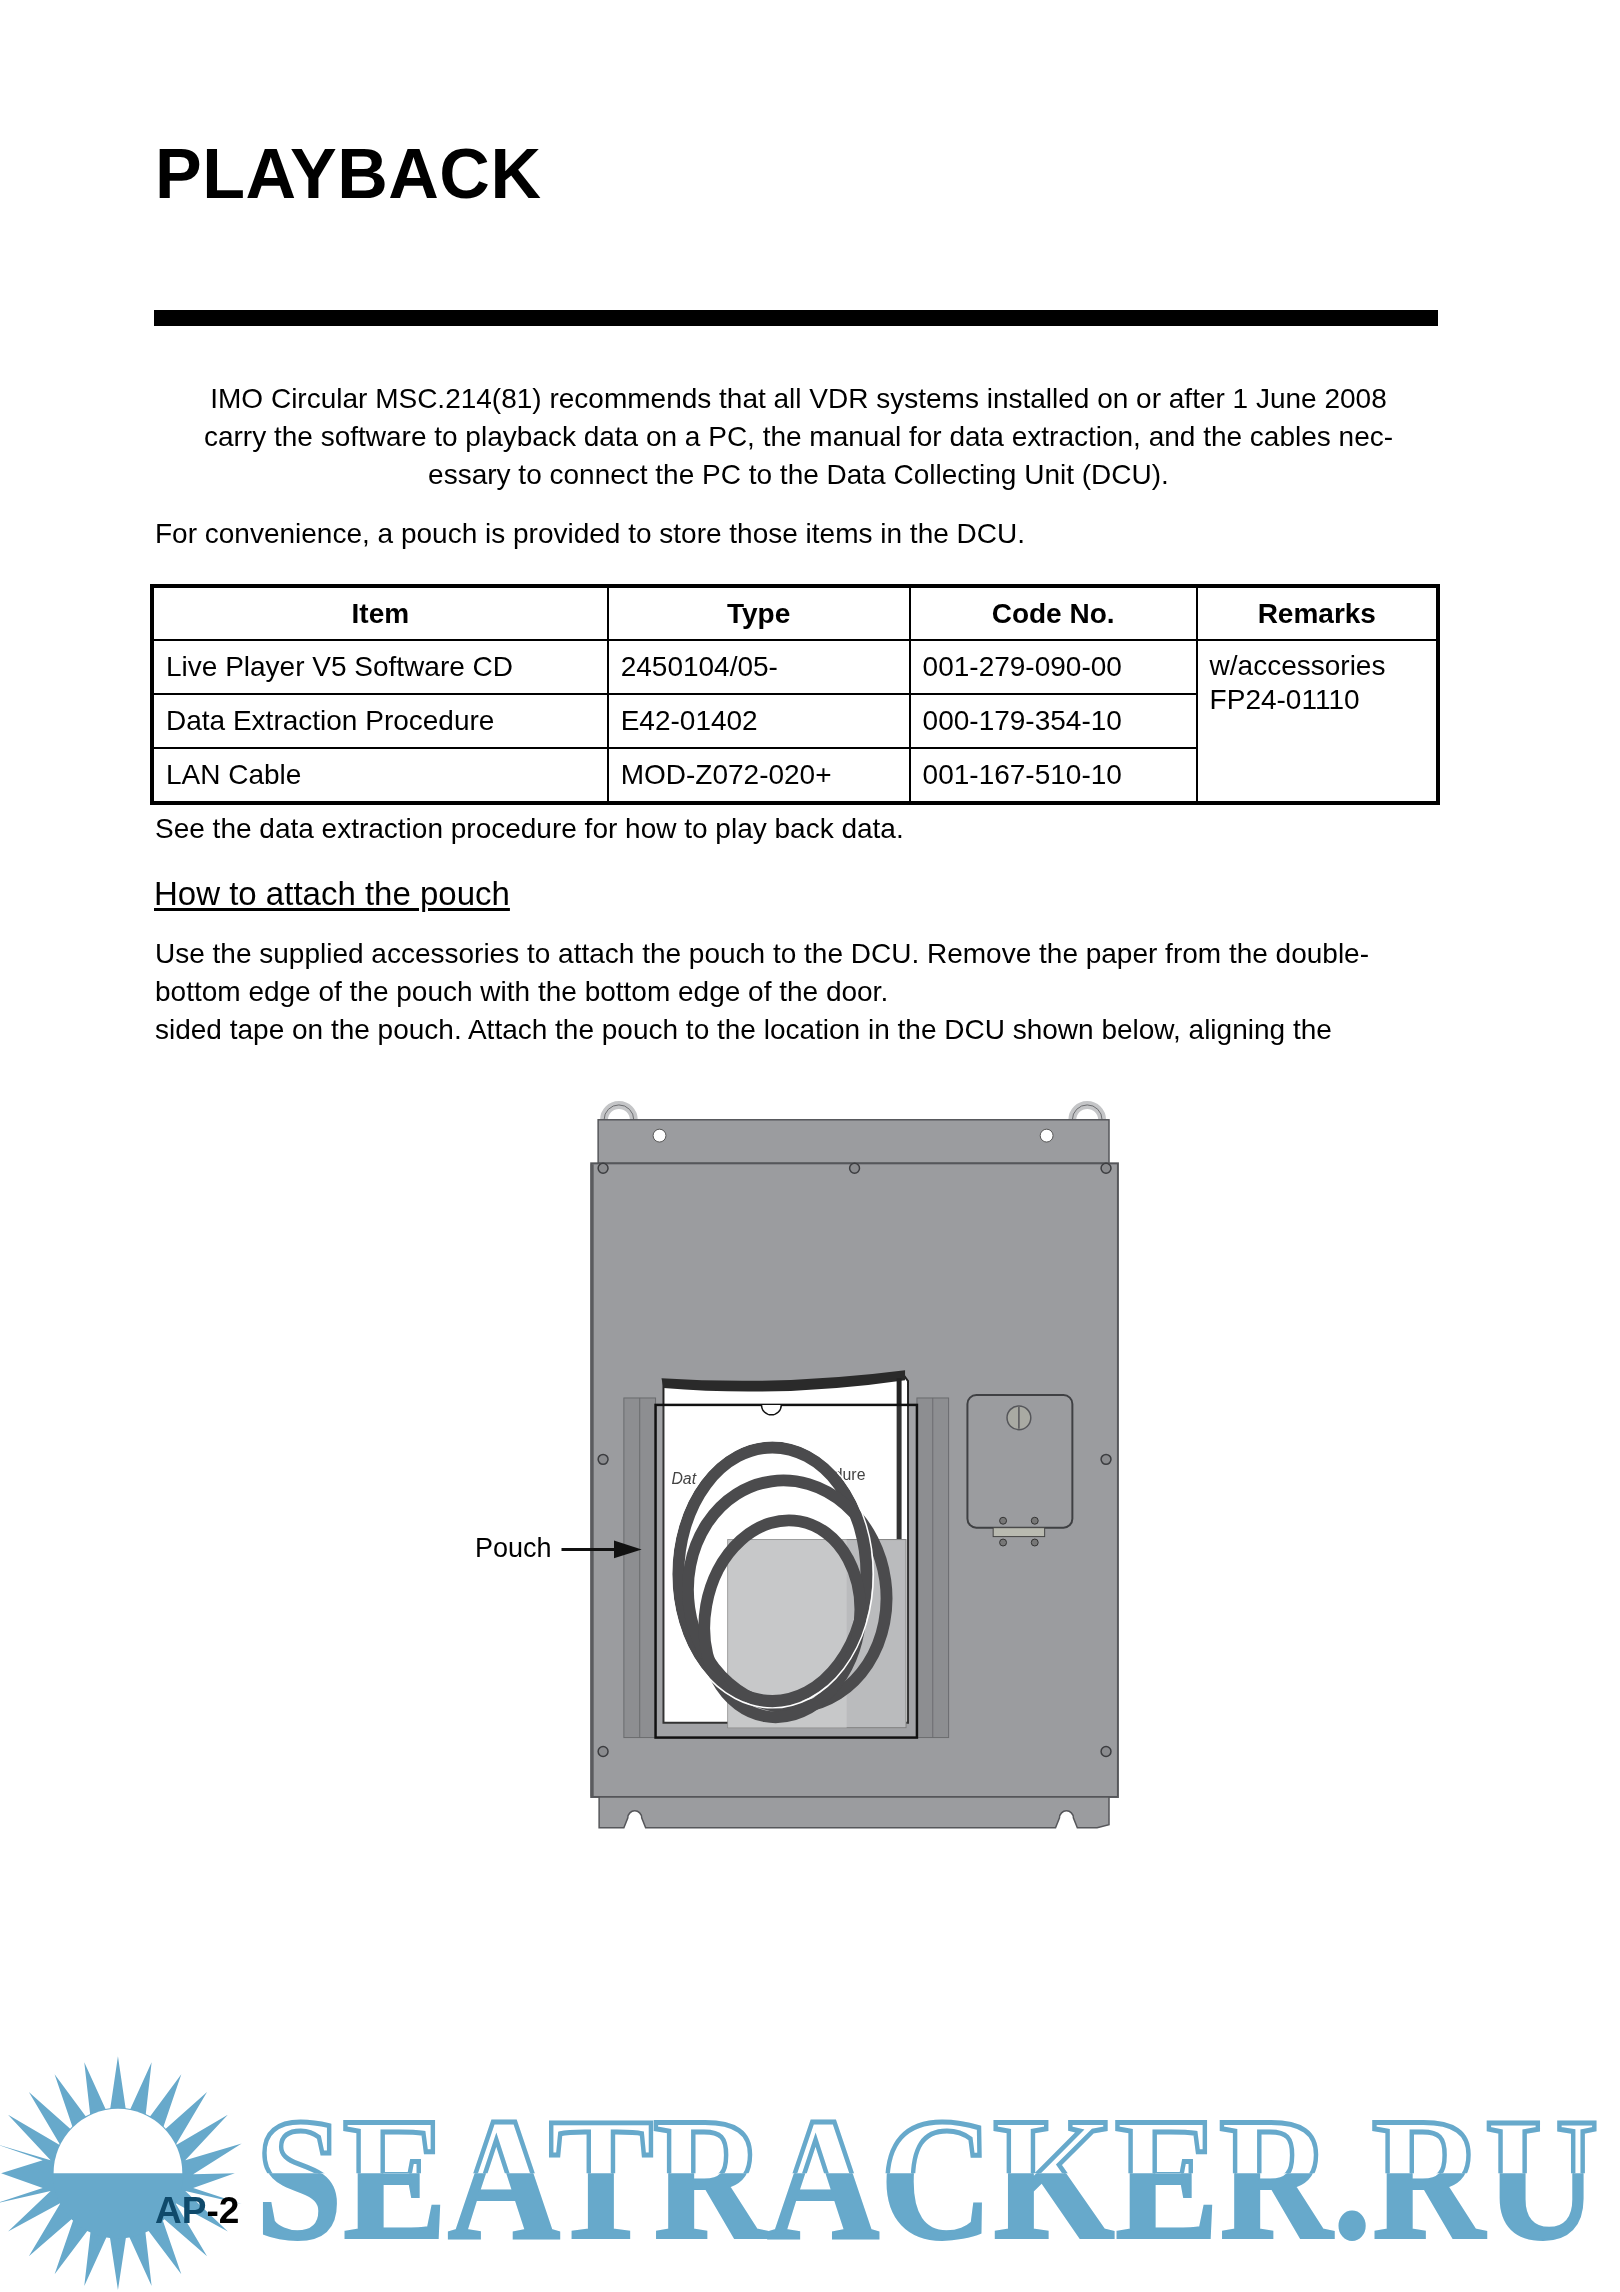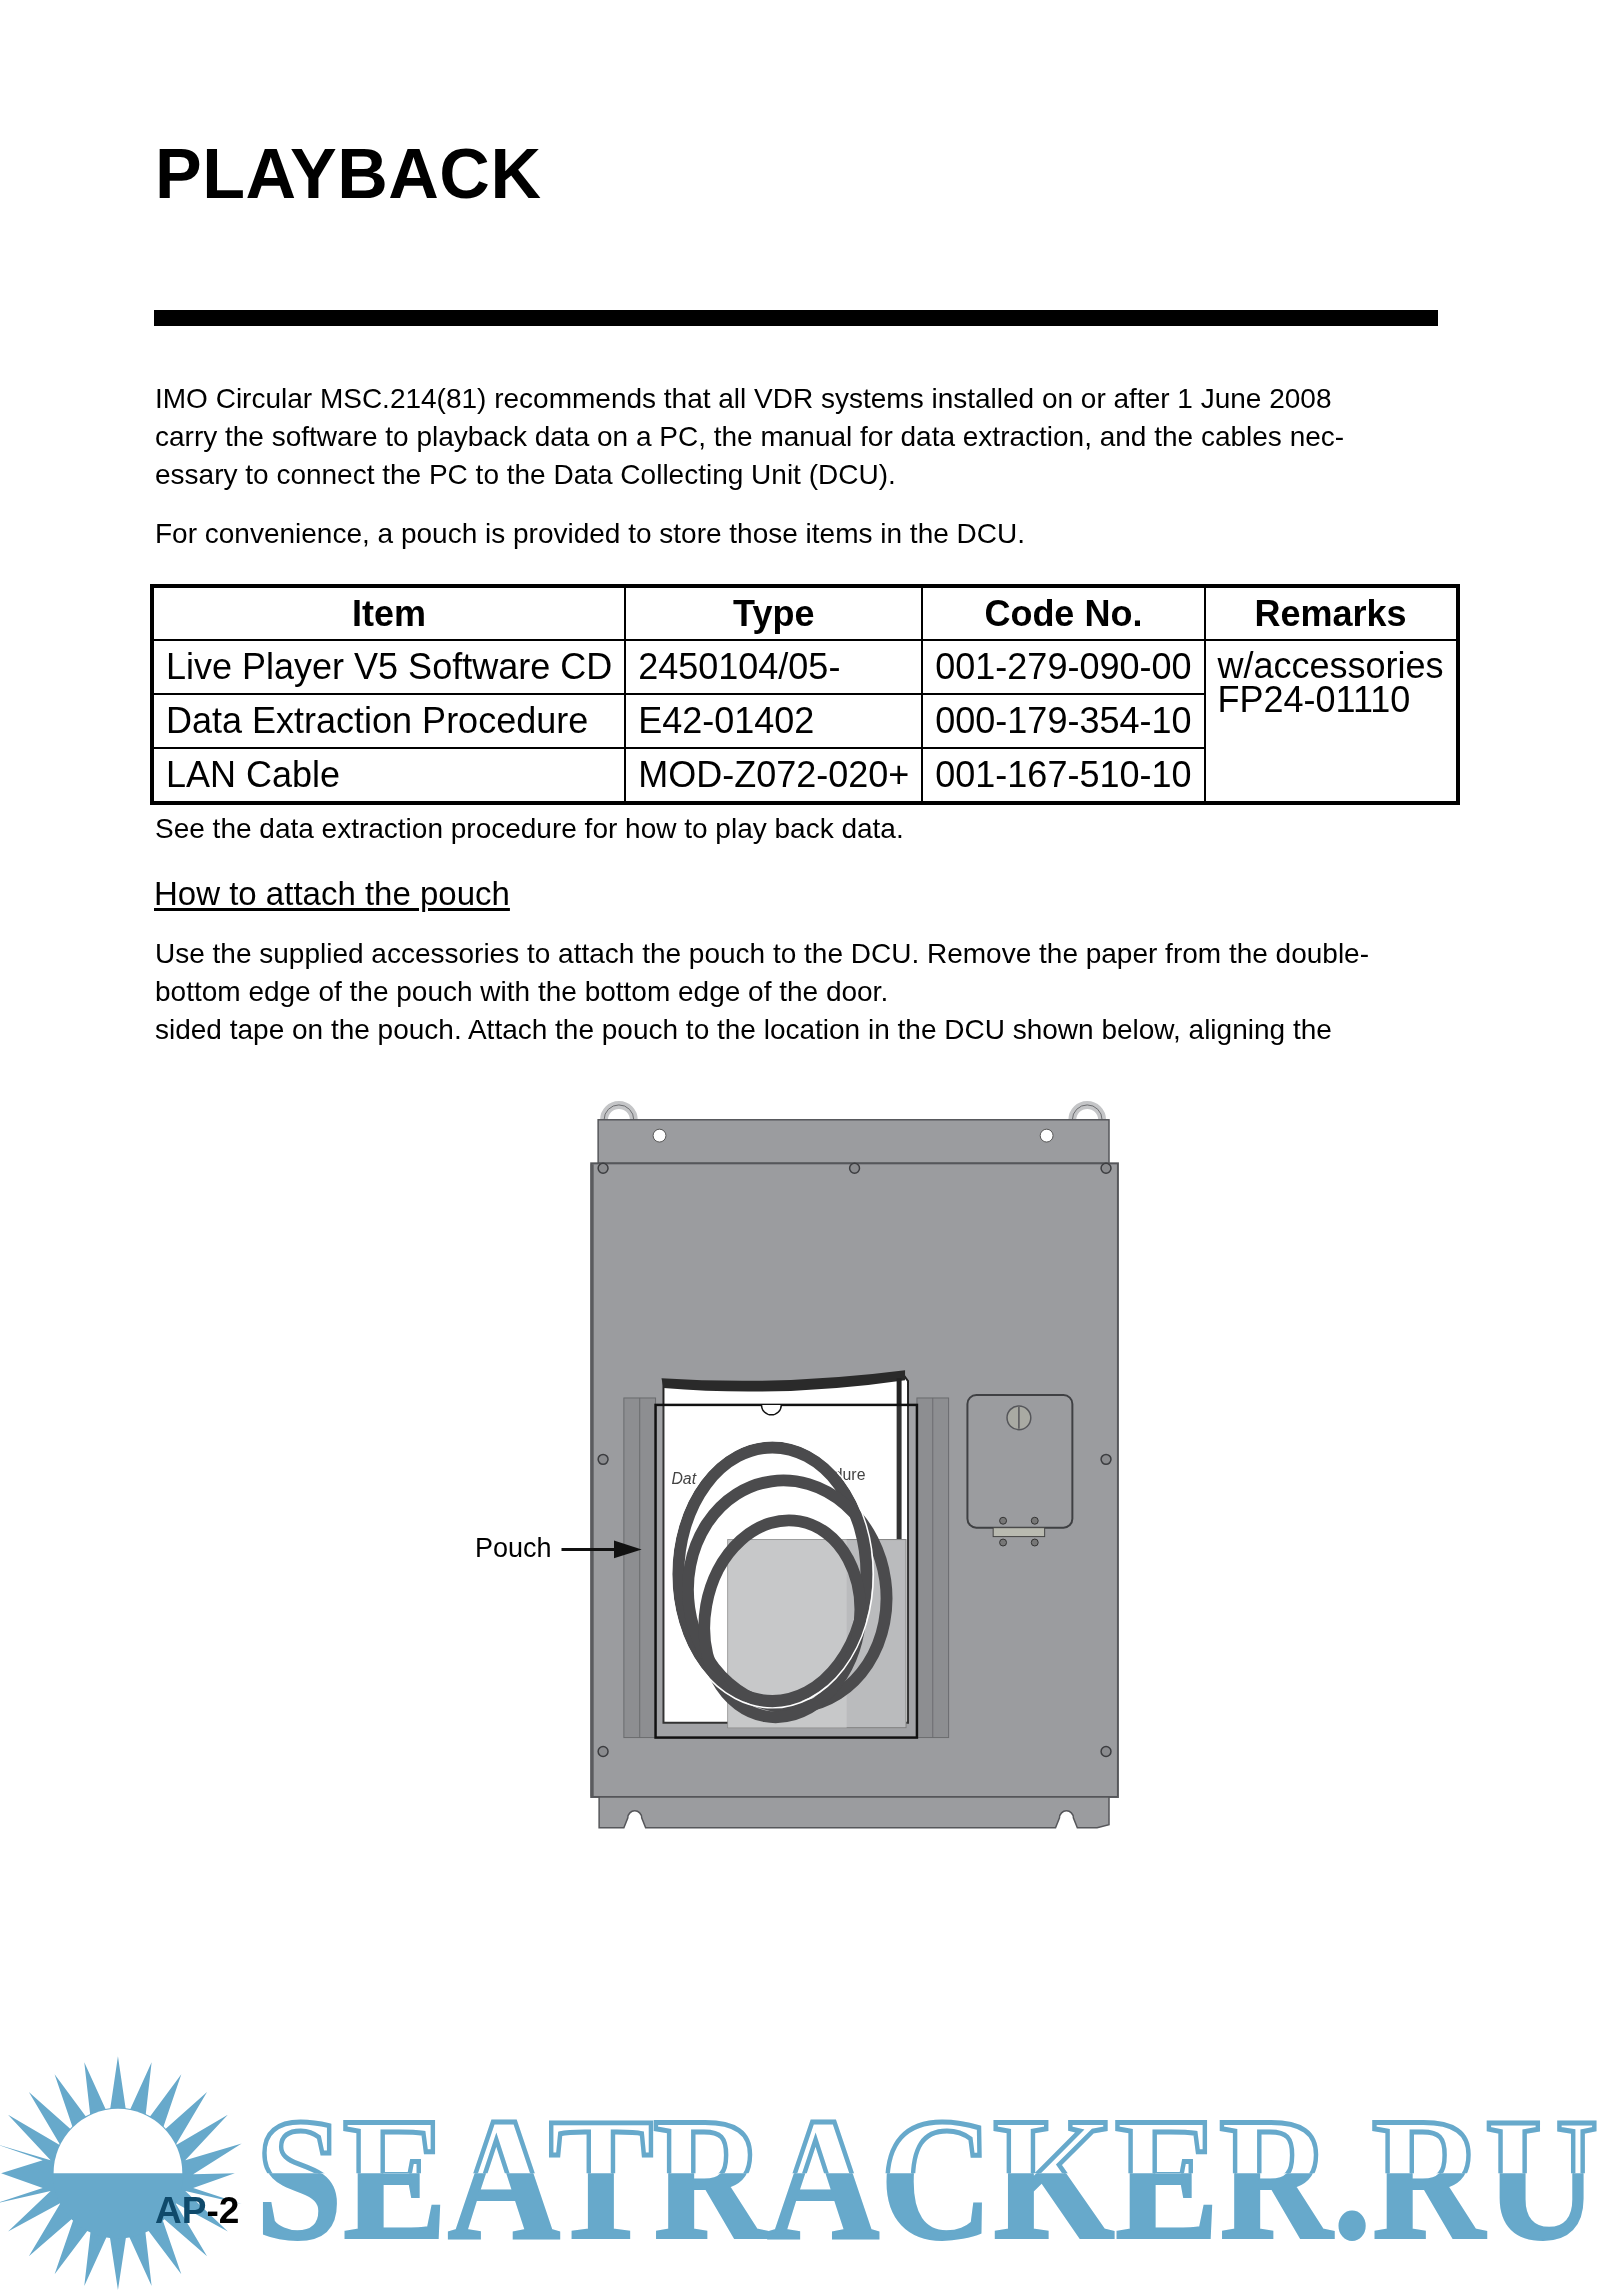--- a/index.html
+++ b/index.html
@@ -7,38 +7,38 @@
          font-family: "Liberation Sans", sans-serif; color: #000; }
   .abs { position: absolute; }
   .title { left: 155px; top: 133px; font-size: 70px; font-weight: bold; line-height: 82px;
            letter-spacing: 0.5px; white-space: nowrap; }
   .title-rule { left: 154px; top: 310px; width: 1284px; height: 16px; background: #000; }
   .para { left: 155px; width: 1287px; font-size: 28px; line-height: 38px; white-space: nowrap; }
   .para div { height: 38px; }
   .heading { left: 154px; top: 875px; font-size: 33px; line-height: 38px; text-decoration: underline;
              text-decoration-thickness: 3px; text-underline-offset: 3px; white-space: nowrap; }
   table.mat { position: absolute; left: 150px; top: 584px; width: 1290px; border-collapse: collapse;
-              border: 4px solid #000; font-size: 36px; }
+              border: 4px solid #000; font-size: 28px; }
   table.mat td, table.mat th { border: 2px solid #000; padding: 0 12px; height: 52px; vertical-align: middle;
               text-align: left; font-weight: normal; white-space: nowrap; }
   table.mat th { font-weight: bold; text-align: center; height: 51px; }
   table.mat td.remarks { vertical-align: top; padding-top: 8px; line-height: 34px; }
   .pouch-label { left: 475px; top: 1533px; font-size: 27px; white-space: nowrap; }
   .footer-code { left: 155px; top: 2190px; font-size: 37px; font-weight: bold; color: #000; white-space: nowrap; }
   .footer-code .ap { color: #0f4a6b; }
 </style>
 </head>
 <body>
 
 <div class="abs title">
   <div>PLAYBACK</div>
 </div>
 <div class="abs title-rule"></div>
 
-<div class="abs para" style="top:380px;">
+<div class="abs para" style="top:380px;text-align:center;">
   <div>IMO Circular MSC.214(81) recommends that all VDR systems installed on or after 1 June 2008</div>
   <div>carry the software to playback data on a PC, the manual for data extraction, and the cables nec-</div>
   <div>essary to connect the PC to the Data Collecting Unit (DCU).</div>
 </div>
 <div class="abs para" style="top:515px;">
   <div>For convenience, a pouch is provided to store those items in the DCU.</div>
 </div>
 
 <table class="mat">
   <colgroup>

